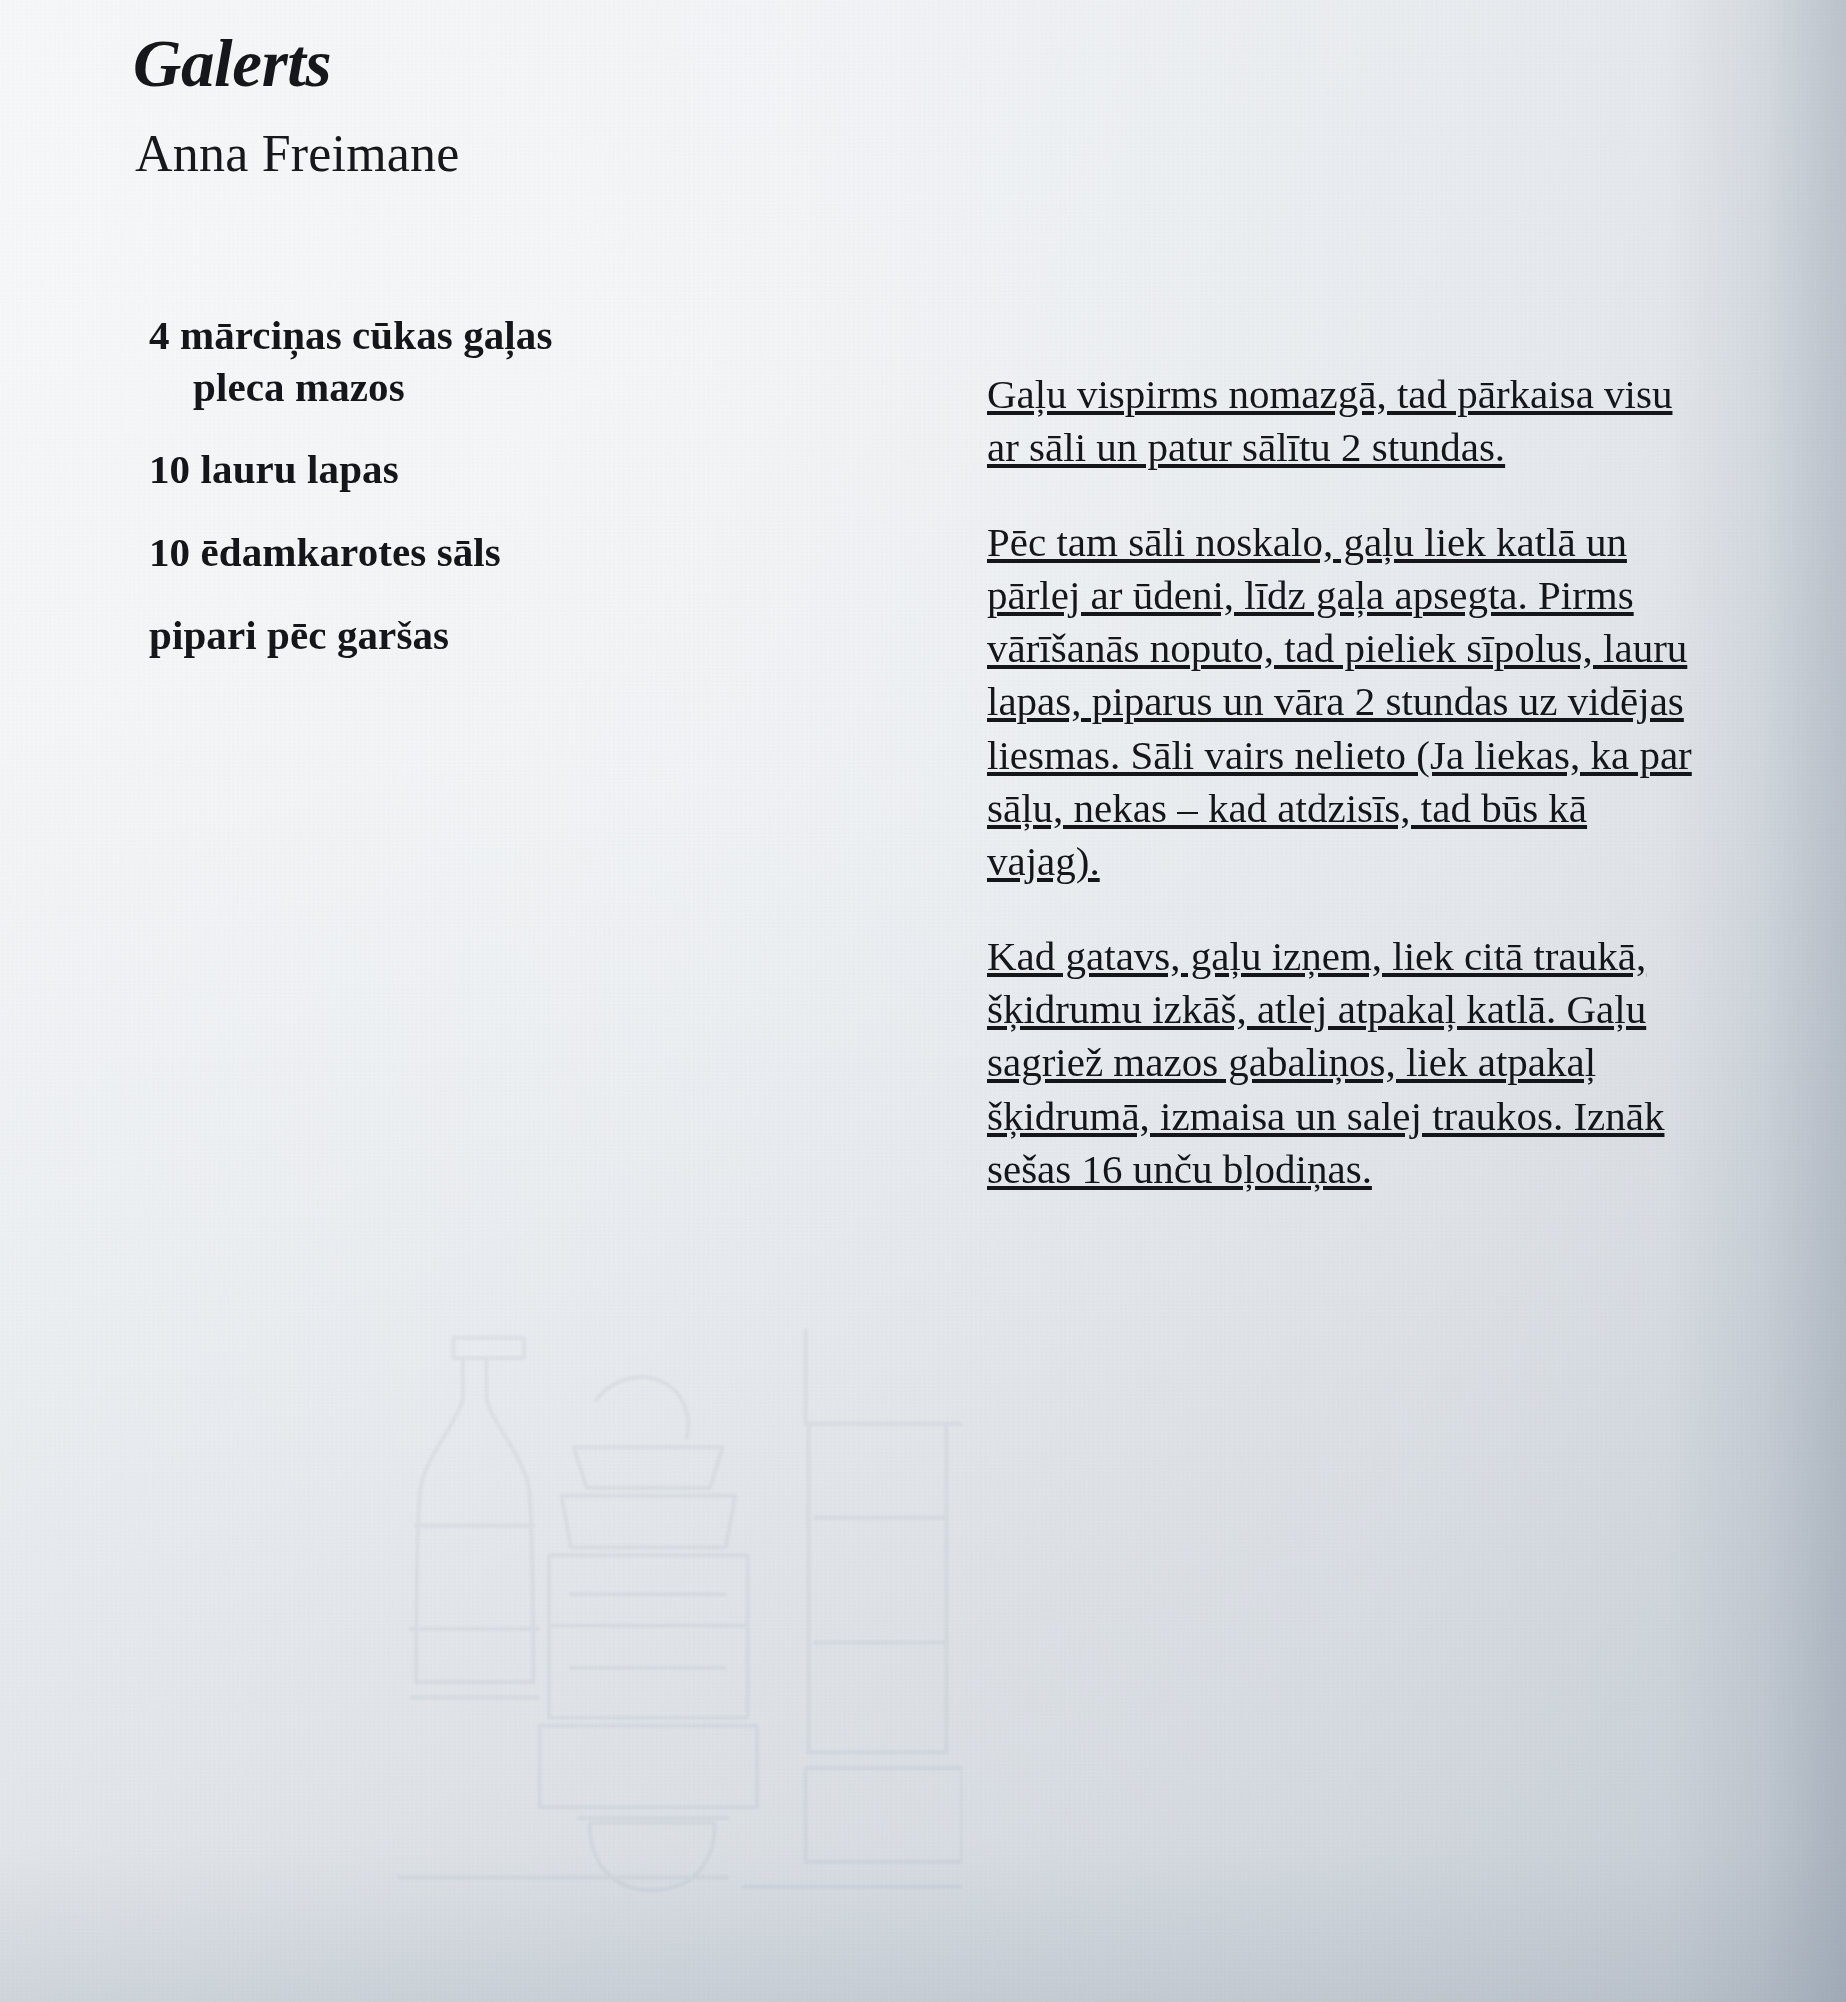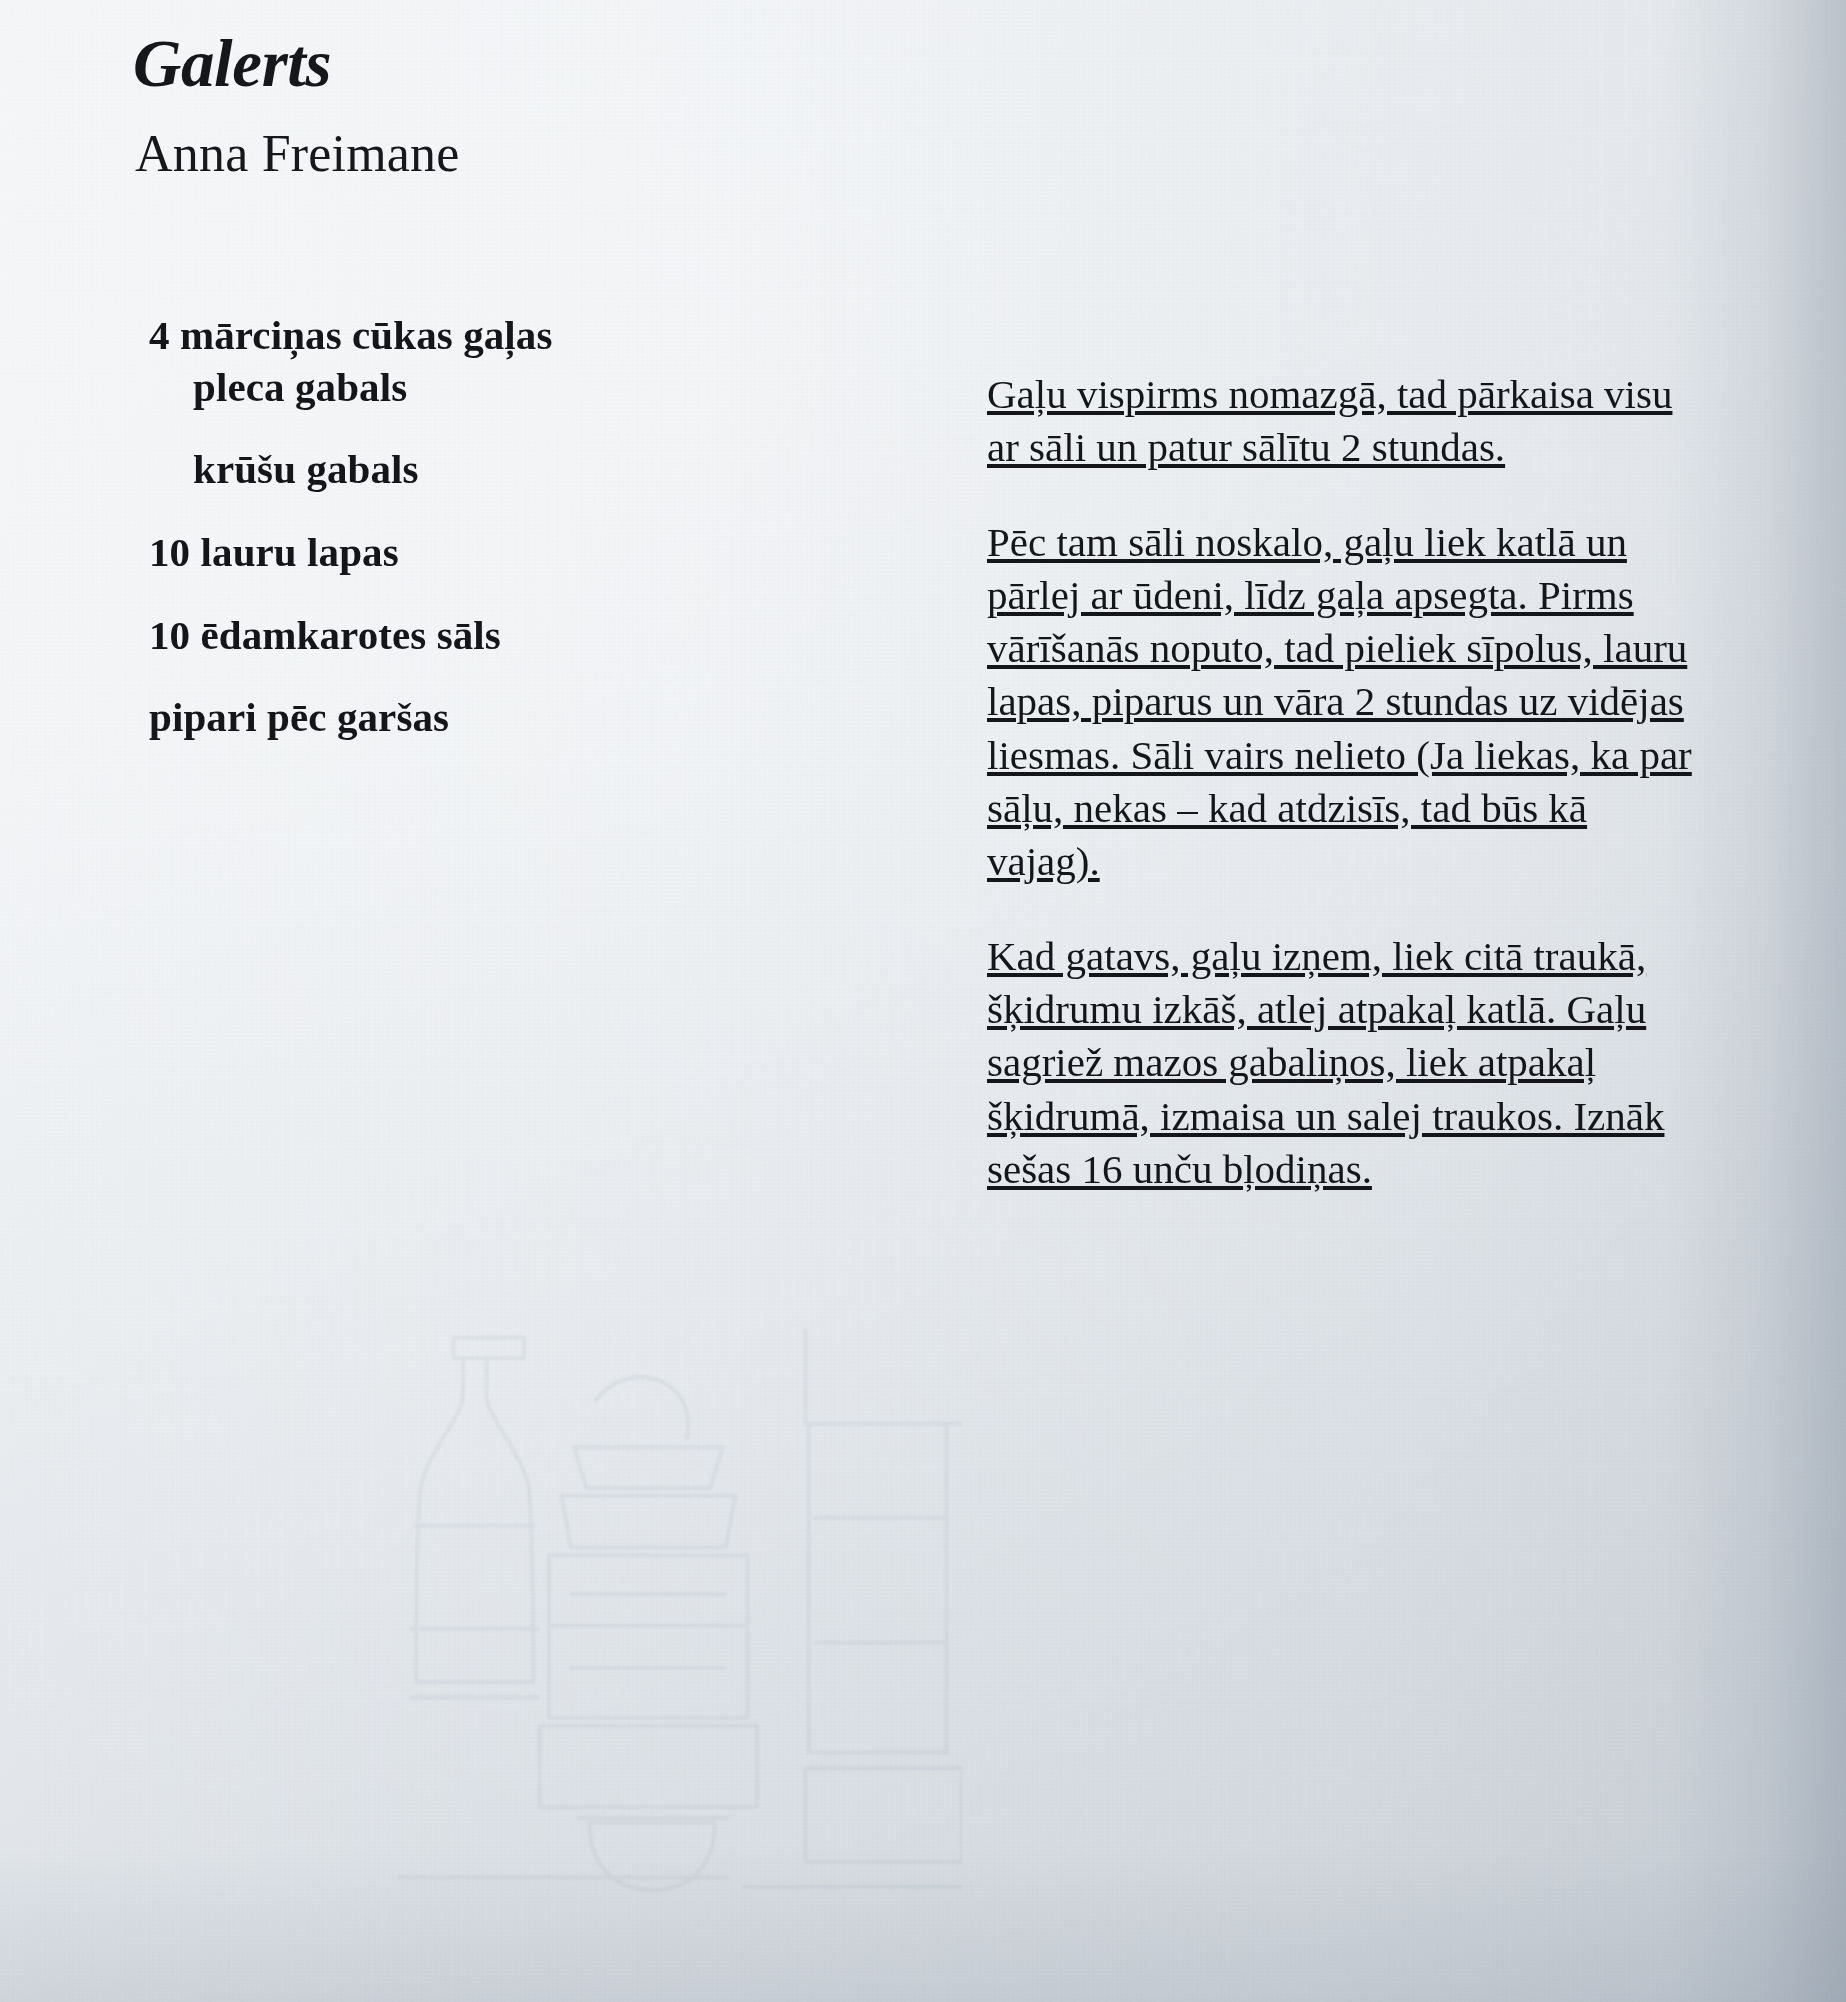--- a/index.html
+++ b/index.html
@@ -192,25 +192,24 @@
   <div id="content">
 
     <div class="recipe-title">Galerts</div>
 
     <div class="recipe-author">Anna Freimane</div>
 
     <div id="ingredients">
 
       <div class="ingredient">
         <span>4 mārciņas cūkas gaļas</span>
-        <span class="cont">pleca gabals</span>
-      </div>
-
-      <div class="ingredient">
-        <span class="cont">krūšu gabals</span>
+        <span class="cont">pleca mazos</span>
+      </div>
+
+      <div class="ingredient">
       </div>
 
 
 
       <div class="ingredient">
         <span>10 lauru lapas</span>
       </div>
 
       <div class="ingredient">
         <span>10 ēdamkarotes sāls</span>

